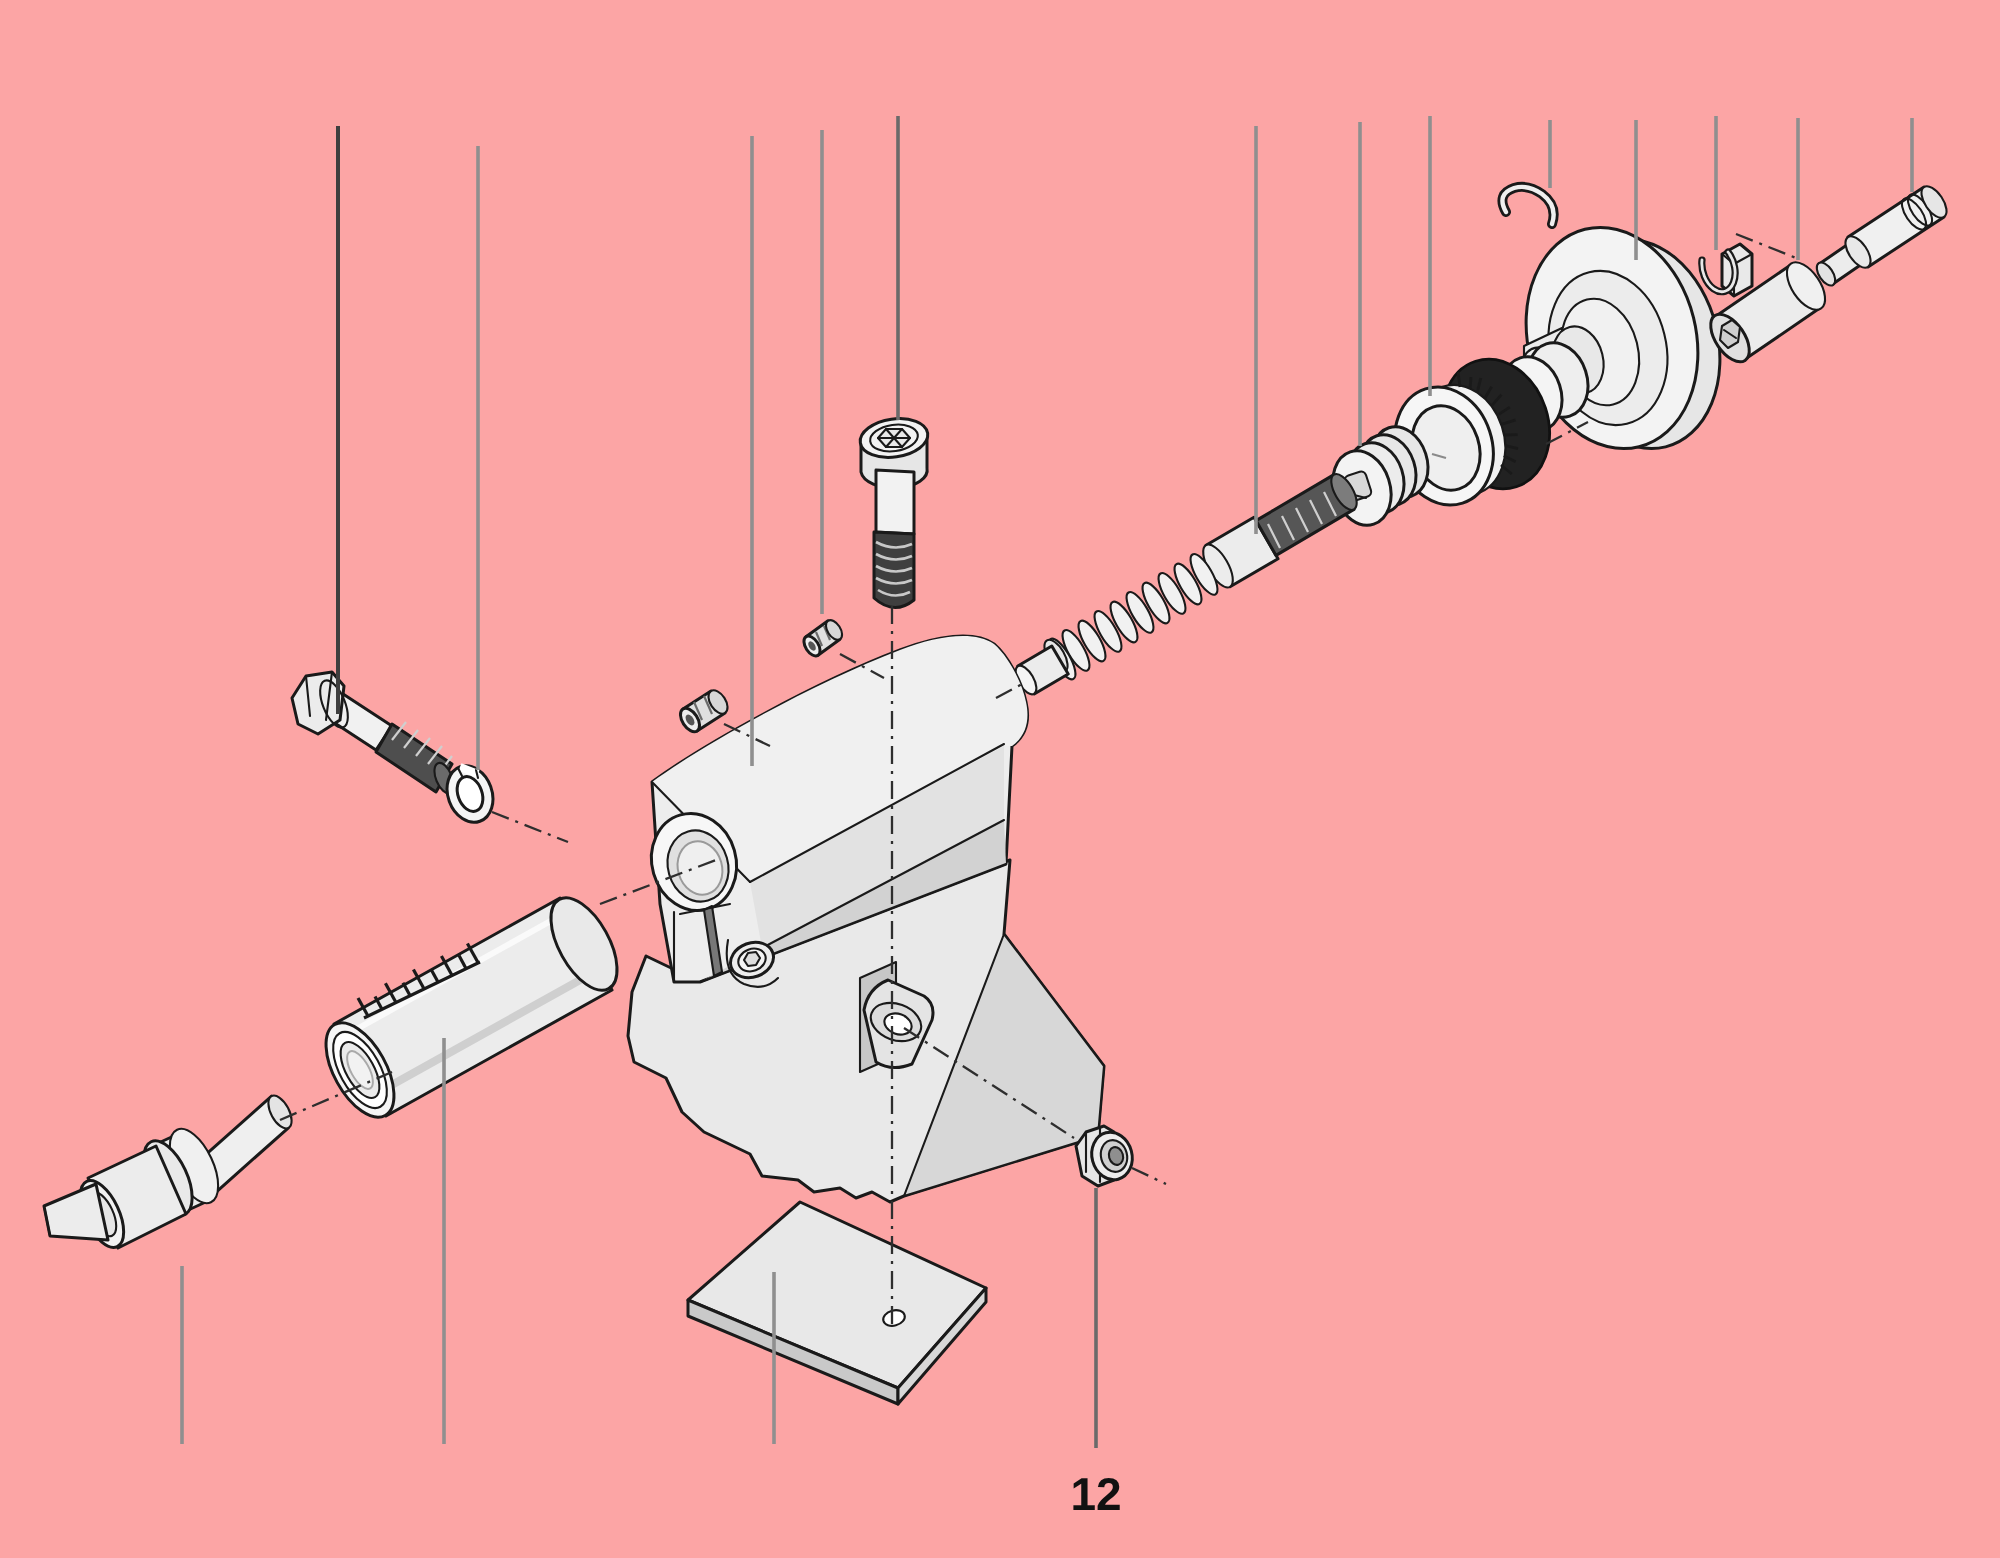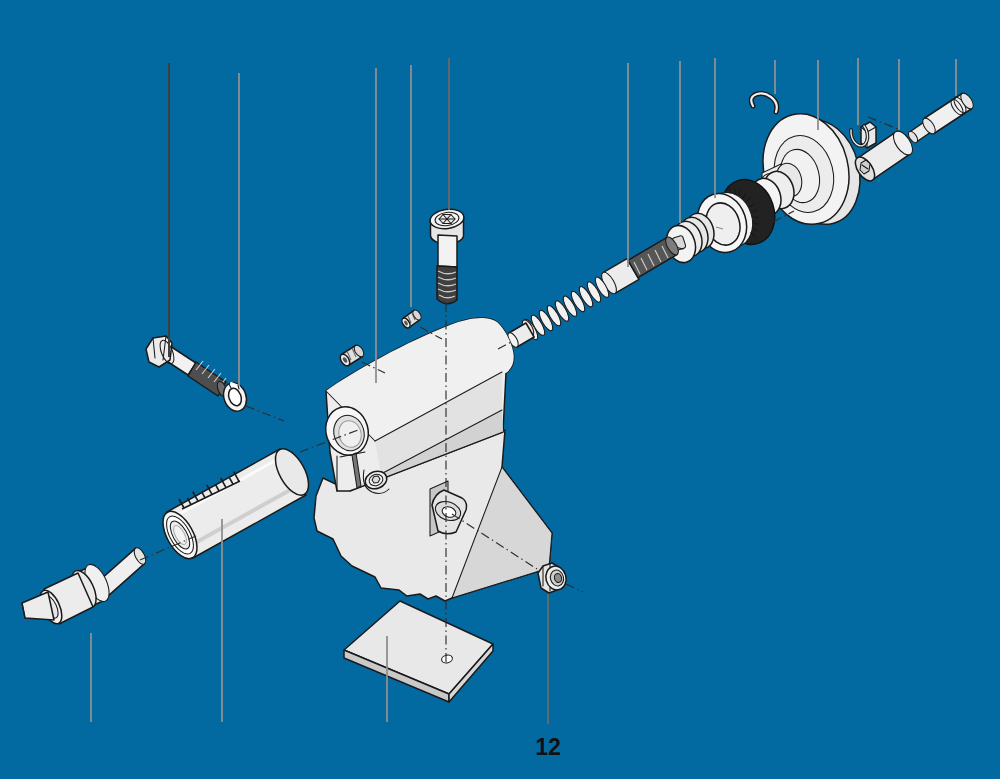--- a/index.html
+++ b/index.html
@@ -10,21 +10,21 @@
   .thin{stroke:#1a1a1a;stroke-width:1.05;stroke-linejoin:round;stroke-linecap:round;}
   .nf{fill:none;}
   .cl{fill:none;stroke:#2e2e2e;stroke-width:1.15;stroke-dasharray:9 3.5 1.5 3.5;}
   .hatch{stroke:#cfcfcf;stroke-width:1.1;}
   .dhatch{stroke:#6a6a6a;stroke-width:1.1;}
   .callout{font-family:"Liberation Sans", sans-serif;font-weight:bold;font-size:23px;fill:#111;}
 </style>
 </head>
 <body>
 
-<div class="canvas" id="canvas" style="background: #0369a1;">
+<div class="canvas" id="canvas" style="background: #fca5a5;">
 <svg width="1000" height="779" viewBox="0 0 1000 779">
 
   <g>
     <ellipse cx="820" cy="172" rx="39" ry="53" transform="rotate(-14 820 172)" fill="#e6e6e6" class="ol"></ellipse>
     <ellipse cx="806" cy="169" rx="42" ry="56" transform="rotate(-14 806 169)" fill="#f3f3f3" class="ol"></ellipse>
     <ellipse cx="804" cy="174" rx="29" ry="39" transform="rotate(-14 804 174)" fill="#ececec" class="thin"></ellipse>
     <ellipse cx="800" cy="176" rx="19" ry="27" transform="rotate(-14 800 176)" fill="#f1f1f1" class="thin"></ellipse>
     <path d="M781,164 L762,173 L762,203 L781,197 Z" fill="#ececec" class="thin"></path>
     <ellipse cx="789" cy="180" rx="12.5" ry="17" transform="rotate(-14 789 180)" fill="#e8e8e8" class="thin"></ellipse>
     <ellipse cx="771" cy="188" rx="10.5" ry="14.5" transform="rotate(-14 771 188)" fill="#efefef" class="thin"></ellipse>

